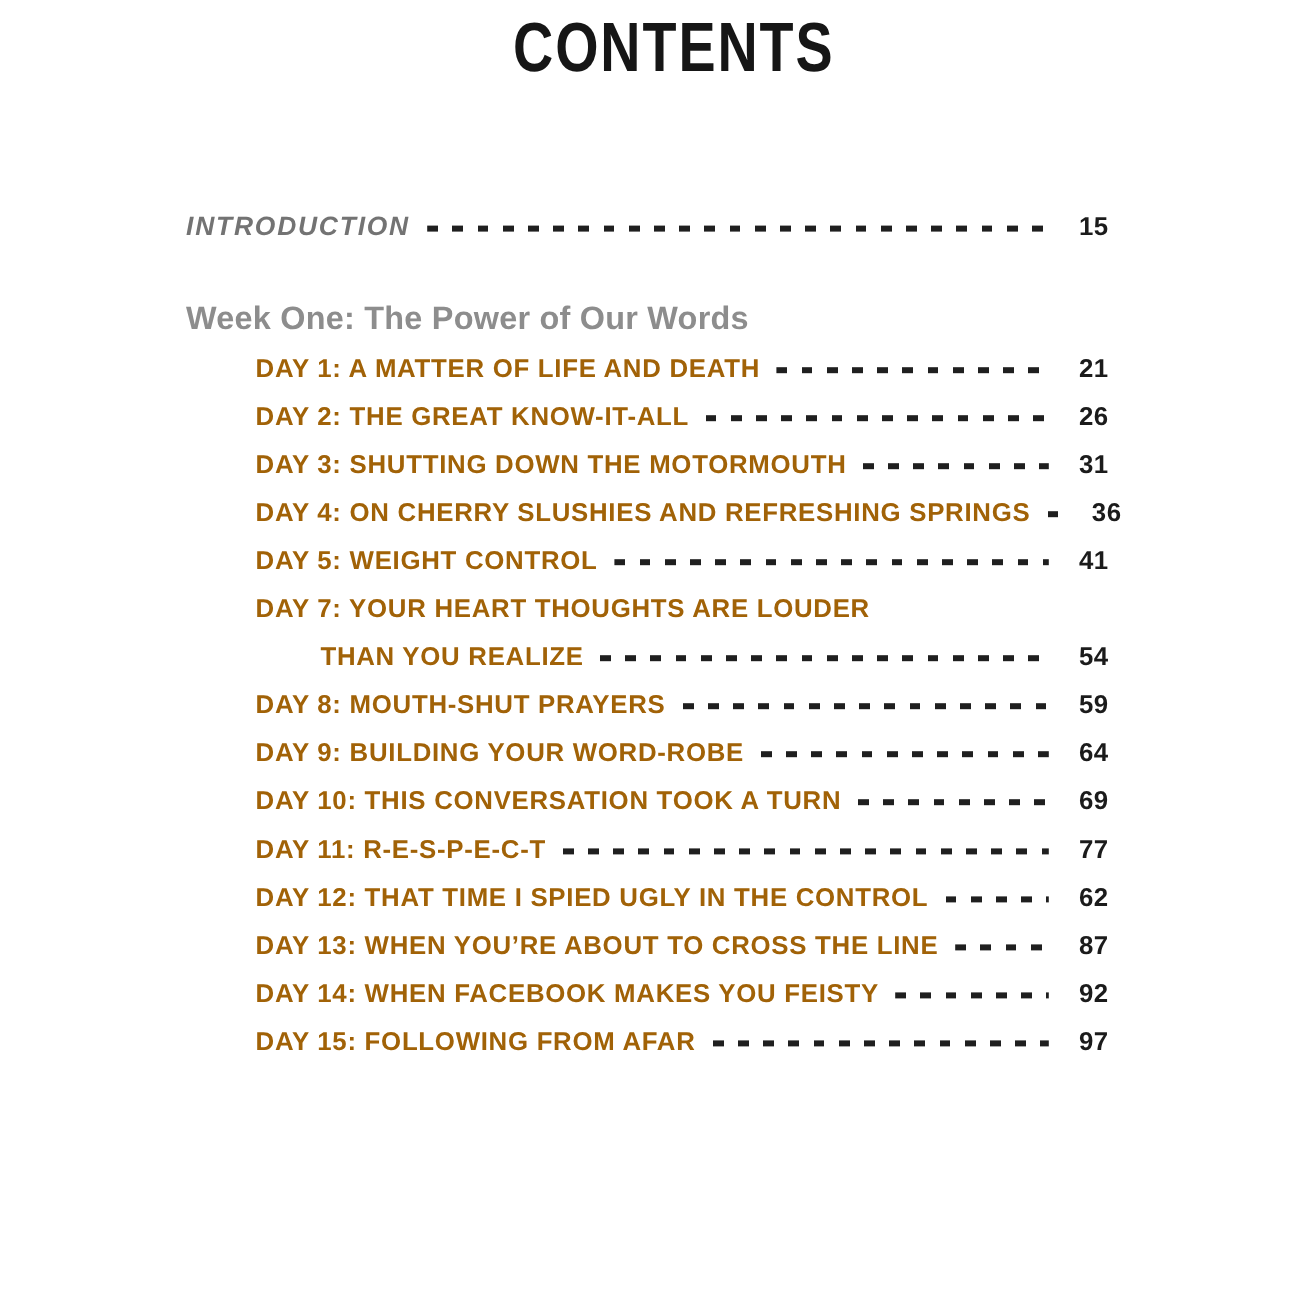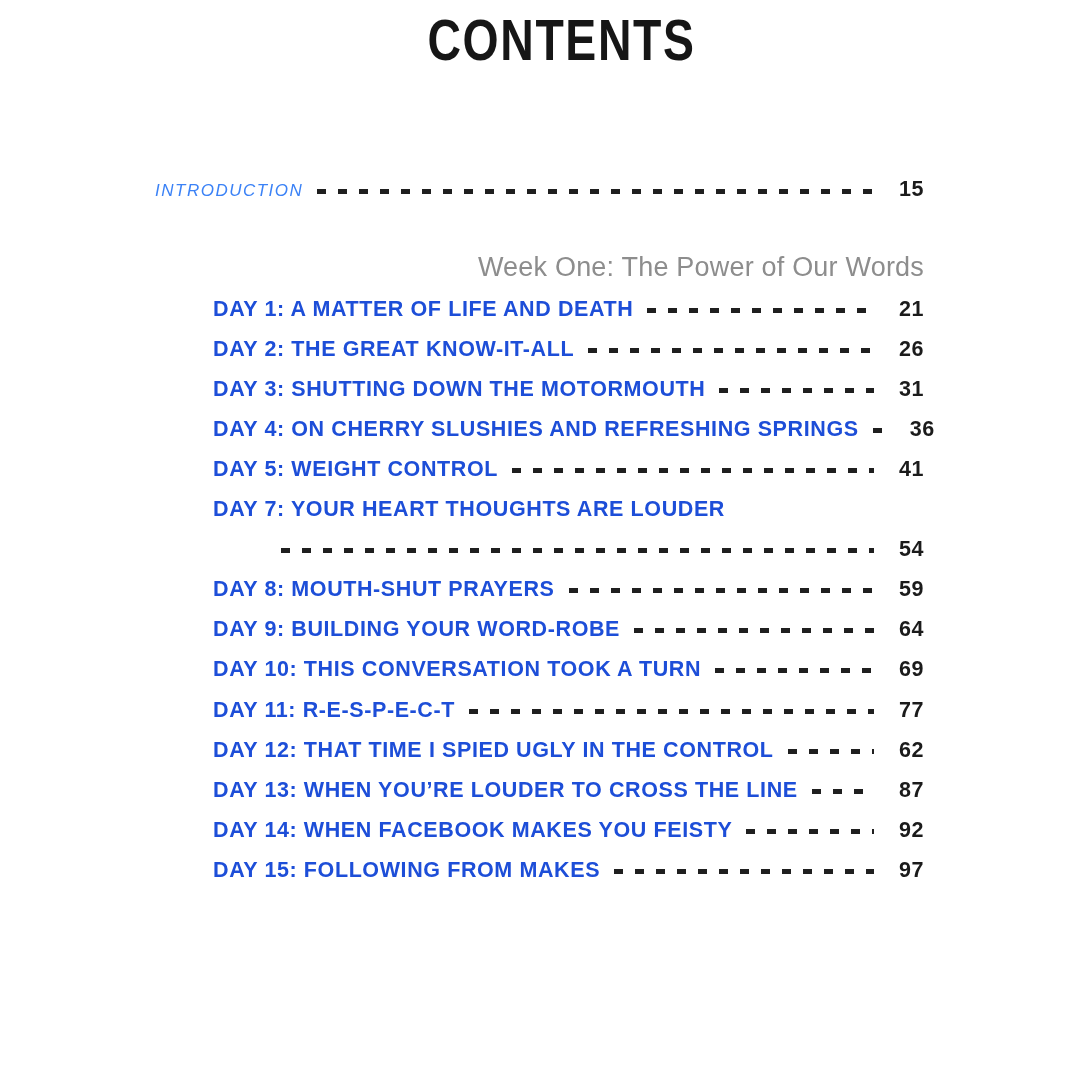--- a/index.html
+++ b/index.html
@@ -36,44 +36,43 @@
     top: 168px;
   }
   .row {
     display: flex;
     align-items: baseline;
     line-height: 26px;
     white-space: nowrap;
   }
   .intro-label {
     font-style: italic;
-    font-weight: normal;
-    font-size: 17px;
+    font-weight: bold;
+    font-size: 22px;
     letter-spacing: 1.5px;
-    color: #3b82f6;
+    color: #737373;
   }
   .week-heading {
     font-size: 27px;
-    font-weight: normal;
+    font-weight: bold;
     color: #8d8d8d;
     line-height: 34px;
     letter-spacing: 0.2px;
     margin: 0 0 12px 0;
-    text-align: right;
   }
   .toc-section:nth-of-type(1) { margin-top: 46px; }
   .toc-section:nth-of-type(2) { margin-top: 11px; }
   .toc-section:nth-of-type(3) { margin-top: 15px; }
   .day-row { margin-bottom: 14px; padding-left: 58px; }
   .day-row.continuation { padding-left: 112px; }
   .day-label {
     font-weight: bold;
     font-size: 21.5px;
     letter-spacing: 0.6px;
-    color: #1d4ed8;
+    color: #a16207;
     flex-shrink: 0;
   }
   .leader {
     flex: 1 1 auto;
     align-self: center;
     height: 5px;
     min-width: 12px;
     margin: 2px 20px 0 14px;
     background-image: repeating-linear-gradient(
       to right,
@@ -133,20 +132,21 @@
             <span class="day-label">DAY 5: WEIGHT CONTROL</span>
             <span class="leader"></span>
             <span class="pagenum">41</span>
           </div>
         </section>
         <section class="toc-section">
           <div class="row day-row">
             <span class="day-label">DAY 7: YOUR HEART THOUGHTS ARE LOUDER</span>
           </div>
           <div class="row day-row continuation">
+            <span class="day-label">THAN YOU REALIZE</span>
             <span class="leader"></span>
             <span class="pagenum">54</span>
           </div>
           <div class="row day-row">
             <span class="day-label">DAY 8: MOUTH-SHUT PRAYERS</span>
             <span class="leader"></span>
             <span class="pagenum">59</span>
           </div>
           <div class="row day-row">
             <span class="day-label">DAY 9: BUILDING YOUR WORD-ROBE</span>
@@ -164,31 +164,31 @@
             <span class="day-label">DAY 11: R-E-S-P-E-C-T</span>
             <span class="leader"></span>
             <span class="pagenum">77</span>
           </div>
           <div class="row day-row">
             <span class="day-label">DAY 12: THAT TIME I SPIED UGLY IN THE CONTROL</span>
             <span class="leader"></span>
             <span class="pagenum">62</span>
           </div>
           <div class="row day-row">
-            <span class="day-label">DAY 13: WHEN YOU’RE LOUDER TO CROSS THE LINE</span>
+            <span class="day-label">DAY 13: WHEN YOU’RE ABOUT TO CROSS THE LINE</span>
             <span class="leader"></span>
             <span class="pagenum">87</span>
           </div>
           <div class="row day-row">
             <span class="day-label">DAY 14: WHEN FACEBOOK MAKES YOU FEISTY</span>
             <span class="leader"></span>
             <span class="pagenum">92</span>
           </div>
           <div class="row day-row">
-            <span class="day-label">DAY 15: FOLLOWING FROM MAKES</span>
+            <span class="day-label">DAY 15: FOLLOWING FROM AFAR</span>
             <span class="leader"></span>
             <span class="pagenum">97</span>
           </div>
         </section>
       </div>
 
   </div>
 </div>
 
 </body></html>

